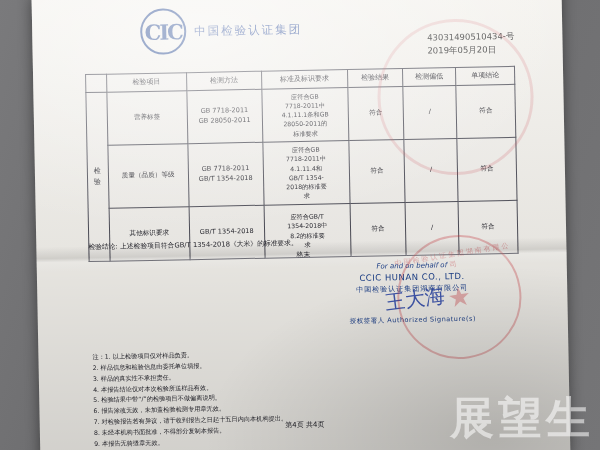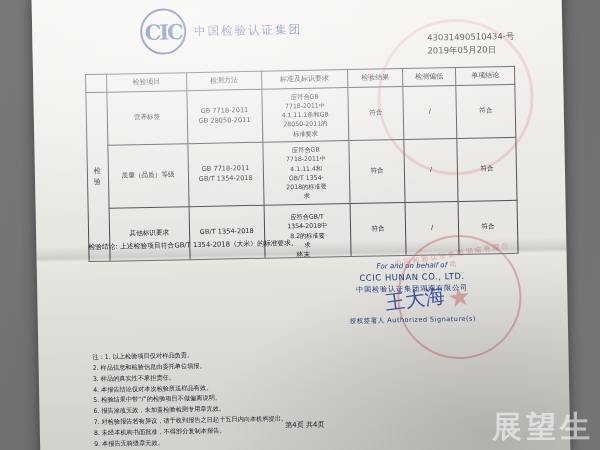--- a/index.html
+++ b/index.html
@@ -217,21 +217,21 @@
     text-align: center;
     font-size: 7px;
     color: #1f1f27;
   }
 
   
   .watermark {
     position: absolute;
     right: 6px;
     bottom: 2px;
-    font-size: 30px;
+    font-size: 44px;
     font-weight: bold;
     color: rgba(255,255,255,.55);
     font-family: Liberation Sans, sans-serif;
     letter-spacing: 4px;
     z-index: 60;
     pointer-events: none;
   }
   
   .ghost-stamp {
     position: absolute;

